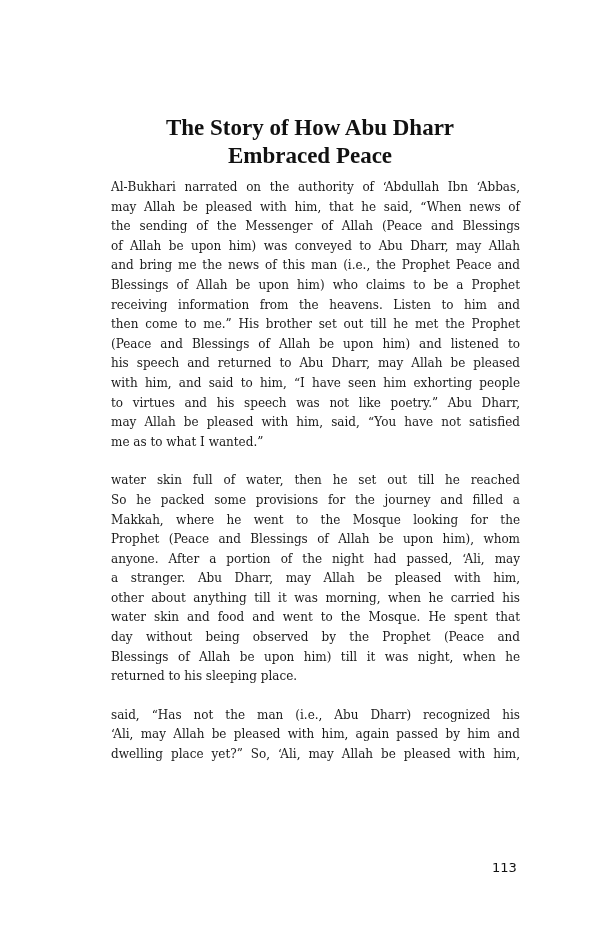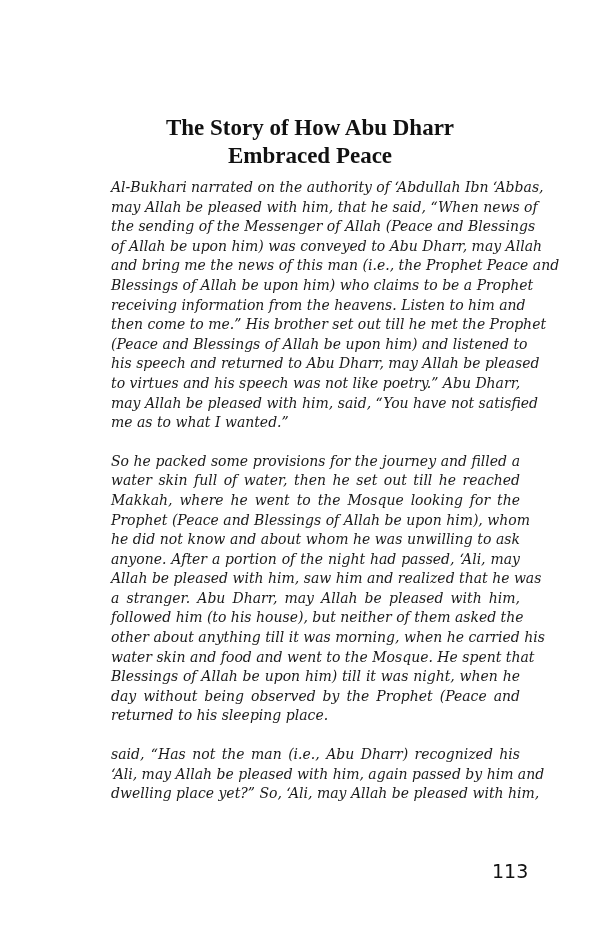--- a/index.html
+++ b/index.html
@@ -9,28 +9,28 @@
       position: absolute; left: 100px; top: 114px; width: 420px;
       text-align: center;
       font-family: "Liberation Serif", serif;
       font-weight: bold; font-size: 23px; line-height: 28px;
       color: #111111; margin: 0;
     }
     .title span { display: block; }
     .body {
       position: absolute; left: 111px; top: 178px; width: 409px;
       font-family: "DejaVu Serif", serif;
-      font-size: 14px; line-height: 19.6px; color: #1a1a1a; font-style: italic;
+      font-size: 12px; line-height: 19.6px; color: #1a1a1a;
     }
     .para { margin: 0 0 19px 0; }
     .line { display: block; text-align: justify; text-align-last: justify; white-space: nowrap; }
     .line.last { text-align-last: left; }
     .pagenum {
       position: absolute; left: 492px; top: 860px;
-      font-family: "DejaVu Sans", sans-serif; font-size: 19px; color: #111111;
+      font-family: "DejaVu Sans", sans-serif; font-size: 13px; color: #111111;
     }
   </style>
 </head>
 <body>
 
 <div class="page">
   <h1 class="title">
     <span>The Story of How Abu Dharr</span>
     <span>Embraced Peace</span>
   </h1>
@@ -40,38 +40,36 @@
       <span class="line">Al-Bukhari narrated on the authority of ‘Abdullah Ibn ‘Abbas,</span>
       <span class="line">may Allah be pleased with him, that he said, “When news of</span>
       <span class="line">the sending of the Messenger of Allah (Peace and Blessings</span>
       <span class="line">of Allah be upon him) was conveyed to Abu Dharr, may Allah</span>
       <span class="line">and bring me the news of this man (i.e., the Prophet Peace and</span>
       <span class="line">Blessings of Allah be upon him) who claims to be a Prophet</span>
       <span class="line">receiving information from the heavens. Listen to him and</span>
       <span class="line">then come to me.” His brother set out till he met the Prophet</span>
       <span class="line">(Peace and Blessings of Allah be upon him) and listened to</span>
       <span class="line">his speech and returned to Abu Dharr, may Allah be pleased</span>
+      <span class="line">with him, and said to him, “I have seen him exhorting people</span>
       <span class="line">to virtues and his speech was not like poetry.” Abu Dharr,</span>
       <span class="line">may Allah be pleased with him, said, “You have not satisfied</span>
       <span class="line last">me as to what I wanted.”</span>
     </p>
     <p class="para">
+      <span class="line">water skin full of water, then he set out till he reached</span>
       <span class="line">So he packed some provisions for the journey and filled a</span>
-      <span class="line">water skin full of water, then he set out till he reached</span>
       <span class="line">Makkah, where he went to the Mosque looking for the</span>
       <span class="line">Prophet (Peace and Blessings of Allah be upon him), whom</span>
-      <span class="line">he did not know and about whom he was unwilling to ask</span>
       <span class="line">anyone. After a portion of the night had passed, ‘Ali, may</span>
-      <span class="line">Allah be pleased with him, saw him and realized that he was</span>
       <span class="line">a stranger. Abu Dharr, may Allah be pleased with him,</span>
-      <span class="line">followed him (to his house), but neither of them asked the</span>
       <span class="line">other about anything till it was morning, when he carried his</span>
       <span class="line">water skin and food and went to the Mosque. He spent that</span>
+      <span class="line">day without being observed by the Prophet (Peace and</span>
       <span class="line">Blessings of Allah be upon him) till it was night, when he</span>
-      <span class="line">day without being observed by the Prophet (Peace and</span>
       <span class="line last">returned to his sleeping place.</span>
     </p>
     <p class="para">
       <span class="line">said, “Has not the man (i.e., Abu Dharr) recognized his</span>
       <span class="line">‘Ali, may Allah be pleased with him, again passed by him and</span>
       <span class="line">dwelling place yet?” So, ‘Ali, may Allah be pleased with him,</span>
     </p>
   </div>
 
   <div class="pagenum">113</div>

